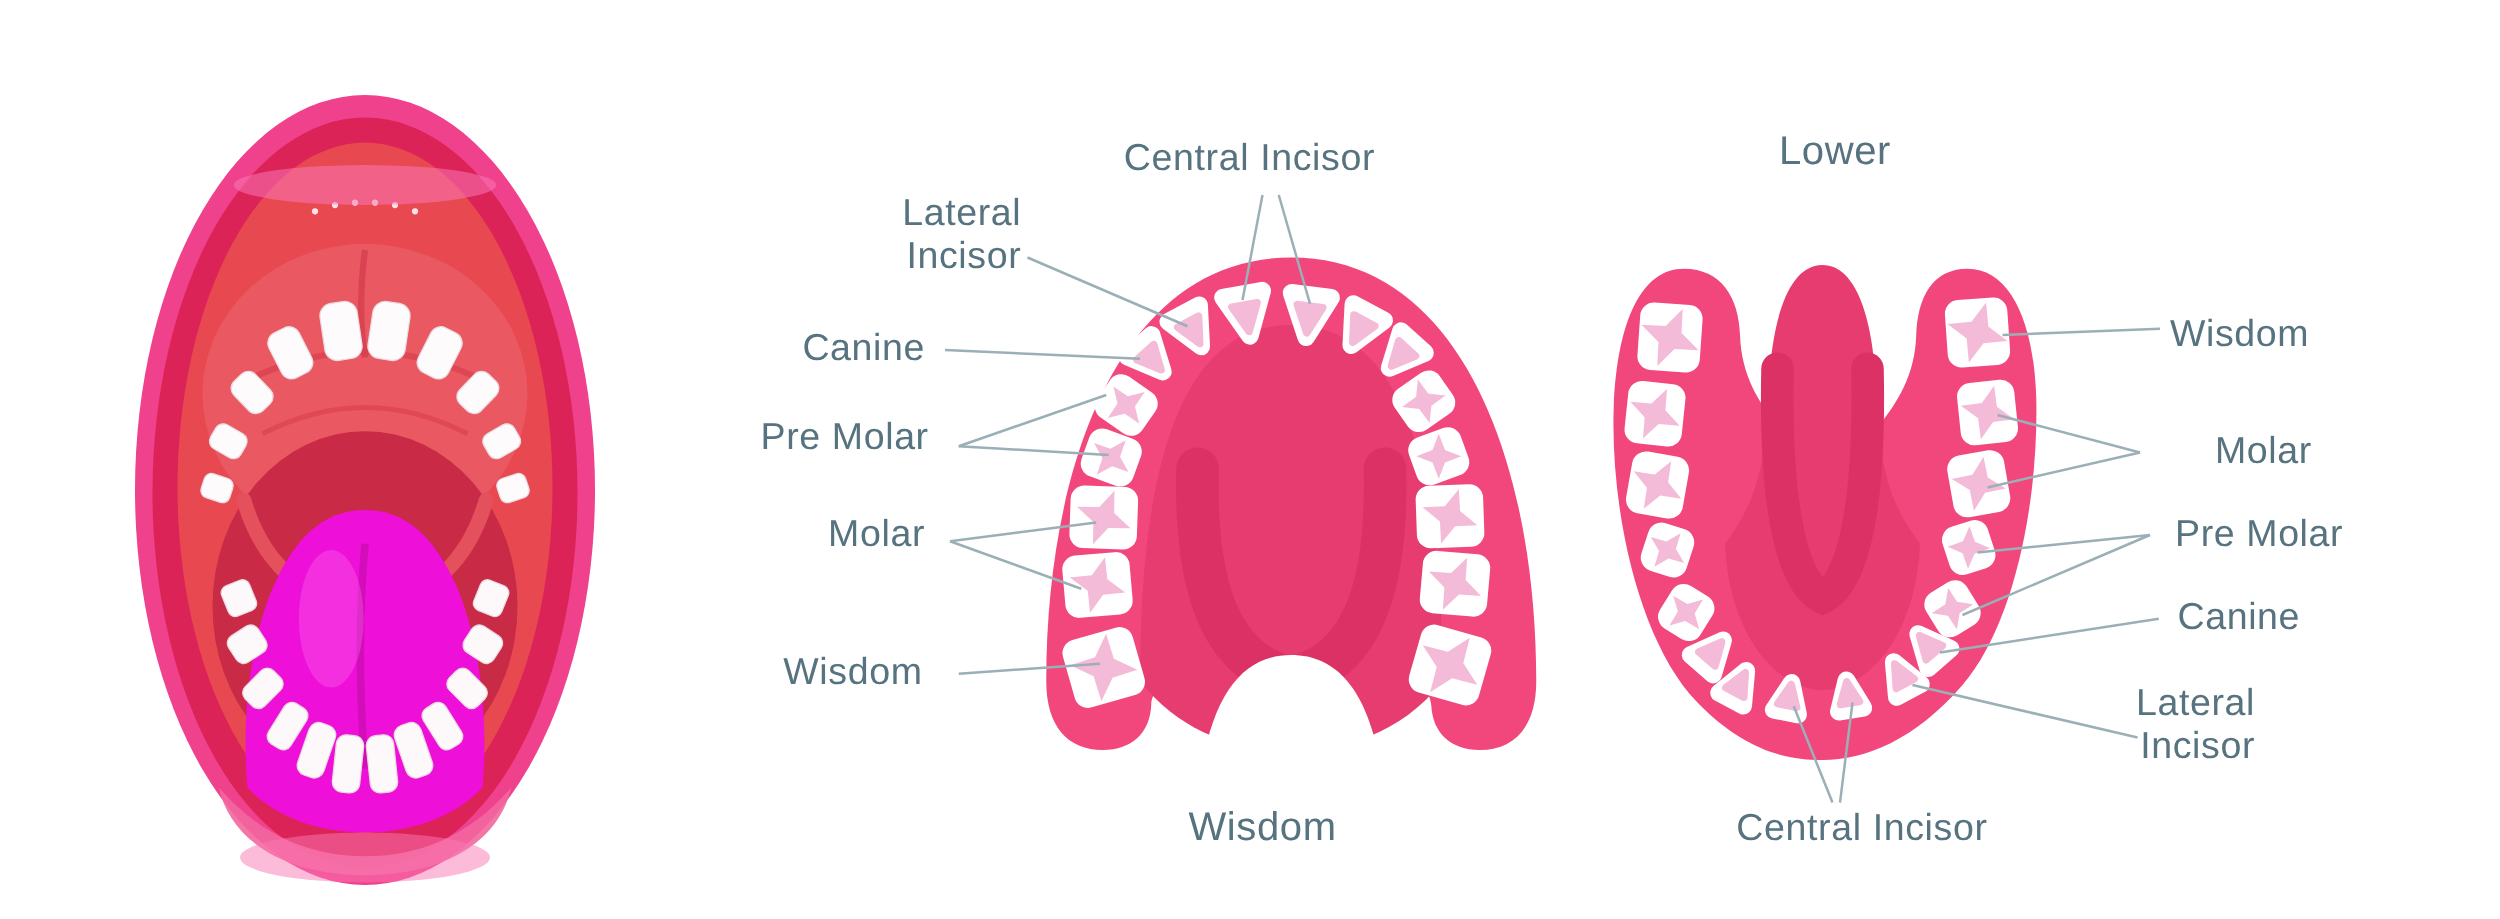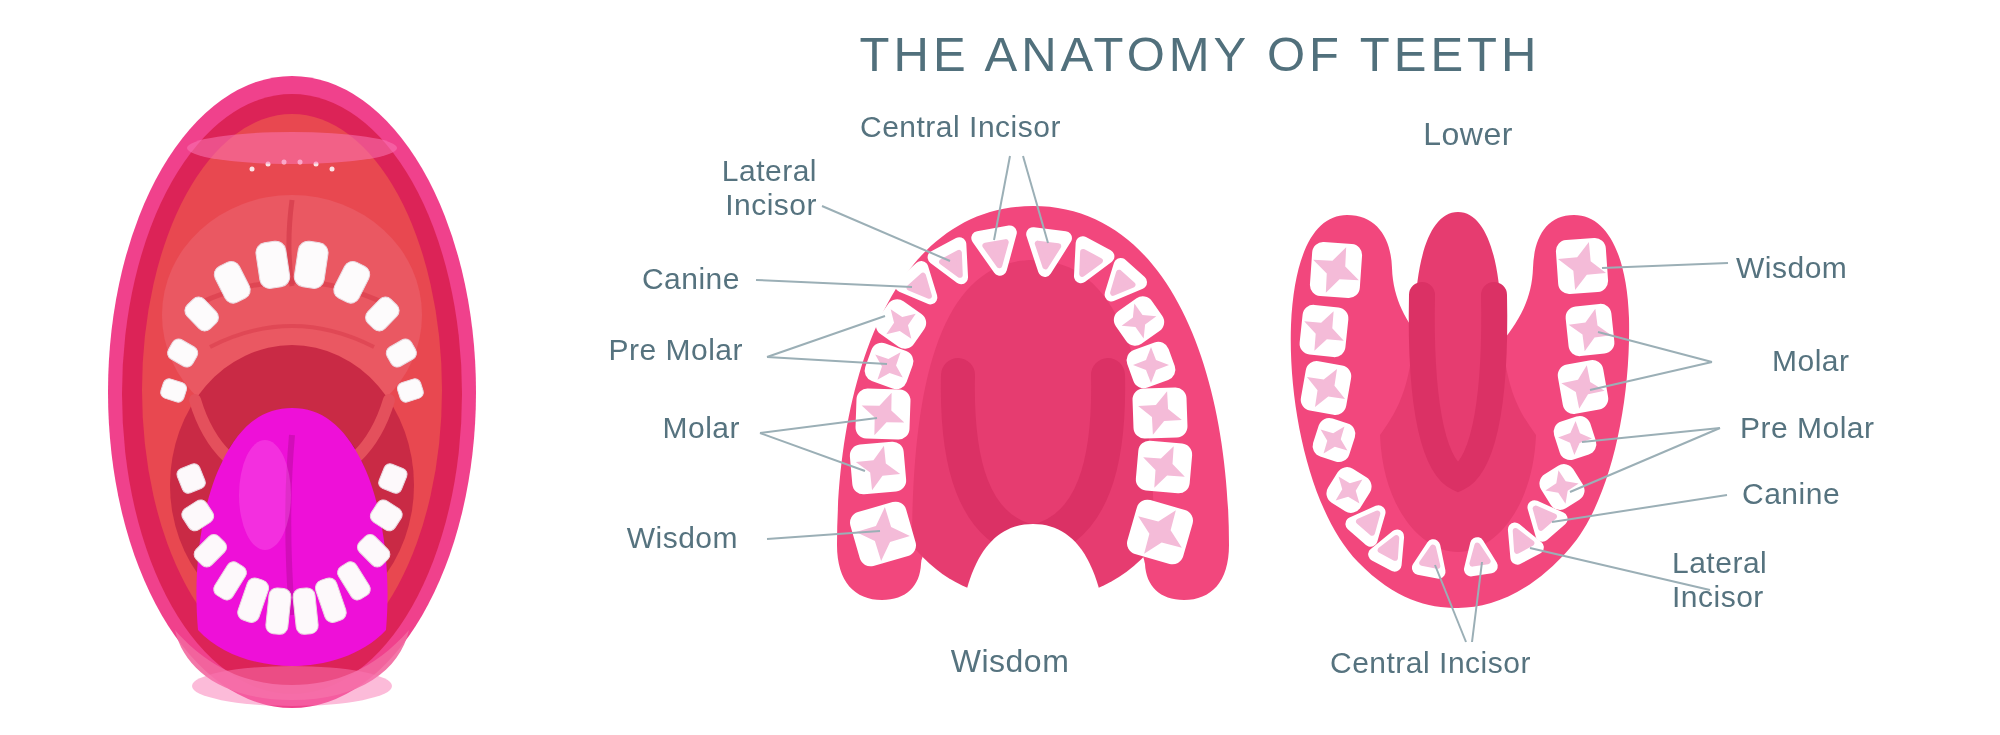--- a/index.html
+++ b/index.html
@@ -3,21 +3,21 @@
 <meta charset="utf-8">
 <style>
   html,body{margin:0;padding:0;background:#ffffff;}
   #page{position:relative;width:2000px;height:735px;background:#ffffff;overflow:hidden;
         font-family:"Liberation Sans", sans-serif;}
   #title{position:absolute;left:810px;top:26px;width:780px;text-align:center;
          font-size:49px;letter-spacing:4px;font-weight:400;color:#51707C;}
   .lbl{position:absolute;font-size:30px;line-height:34px;color:#56737F;letter-spacing:.5px;}
   .cap{position:absolute;font-size:32px;color:#56737F;letter-spacing:.5px;text-align:center;}
   .alr{text-align:right;}
-  .alc{text-align:left;}
+  .alc{text-align:right;}
   svg{position:absolute;overflow:visible;}
 </style>
 </head>
 <body>
 
 <div id="page">
 
   <svg id="mouth" style="left:100px;top:70px;" width="385" height="645" viewBox="0 0 385 645">
     <ellipse cx="192" cy="322" rx="184" ry="316" fill="#F0418C"></ellipse>
     <ellipse cx="192" cy="324" rx="170" ry="300" fill="#DC2357"></ellipse>
@@ -70,21 +70,20 @@
       <rect x="-12.5" y="-28" width="25" height="28" rx="7" transform="translate(86,453) rotate(57)"></rect>
       <rect x="-12.5" y="-28" width="25" height="28" rx="7" transform="translate(298,453) rotate(-57)"></rect>
       <rect x="-13" y="-24" width="26" height="24" rx="6" transform="translate(80,413) rotate(68)"></rect>
       <rect x="-13" y="-24" width="26" height="24" rx="6" transform="translate(304,413) rotate(-68)"></rect>
     </g>
     <path d="M 75 560 C 110 600, 150 615, 192 615 C 234 615, 274 600, 309 560 C 300 600, 260 630, 192 630 C 124 630, 84 600, 75 560 Z" fill="#F2679F" opacity="0.9"></path>
     <ellipse cx="192" cy="78" rx="105" ry="16" fill="#FA77B4" opacity="0.55"></ellipse>
     <ellipse cx="192" cy="616" rx="100" ry="20" fill="#FA77B4" opacity="0.5"></ellipse>
   </svg>
 
-  <div id="title" style="color: rgb(81, 112, 124);">THE ANATOMY OF TEETH</div>
 
   <svg id="upperjaw" style="left:560px;top:90px;" width="700" height="600" viewBox="0 0 700 600">
     <path class="jaw-fill" d="M 277 455 C 277 285, 335 116, 473 116 C 611 116, 669 285, 669 455 C 669 492, 651 510, 624 510 C 600 510, 586 496, 585 474 C 584 452, 543 426, 473 426 C 403 426, 362 452, 361 474 C 360 496, 346 510, 322 510 C 295 510, 277 492, 277 455 Z" fill="#F2477D"></path>
     <path class="jaw-inner" d="M 352 455 C 352 295, 380 170, 473 170 C 566 170, 594 295, 594 455 C 560 498, 515 510, 473 510 C 431 510, 386 498, 352 455 Z" fill="#E63C70"></path>
     <path class="jaw-shadow" d="M 398 285 C 396 370, 412 440, 473 452 C 534 440, 550 370, 548 285" fill="none" stroke="#DB3165" stroke-width="34" stroke-linecap="round"></path>
     <path d="M 396 600 C 396 485, 424 434, 473 434 C 522 434, 550 485, 550 600 Z" fill="#ffffff"></path>
     <g id="upperTeeth">
         <g transform="translate(437,162) rotate(-10)">
           <polygon points="-16,-17 16,-17 0,17" fill="#FFFFFF" stroke="#FFFFFF" stroke-width="14" stroke-linejoin="round"></polygon>
           <polygon points="-10.3,-8.2 10.3,-8.2 0,13.4" fill="#F4BBD8" stroke-linejoin="round" stroke="#F4BBD8" stroke-width="6"></polygon>
@@ -247,21 +246,21 @@
       <path class="leader" d="M 310 300 L 432 272"></path>
       <path class="leader" d="M 302 352 L 440 338"></path>
       <path class="leader" d="M 290 402 L 440 338"></path>
       <path class="leader" d="M 272 432 L 447 405"></path>
       <path class="leader" d="M 250 458 L 430 500"></path>
       <path class="leader" d="M 155 475 L 186 552"></path>
       <path class="leader" d="M 202 472 L 192 552"></path>
     </g>
   </svg>
 
-  <div class="cap" style="left: 1408px; top: 116px; width: 120px; color: rgb(86, 115, 127);">Lower</div>
+  <div class="cap" style="left: 1408px; top: 102px; width: 120px; color: rgb(86, 115, 127);">Lower</div>
   <div class="lbl" style="left: 1736px; top: 251px; width: 160px; color: rgb(86, 115, 127);">Wisdom</div>
   <div class="lbl" style="left: 1772px; top: 344px; width: 120px; color: rgb(86, 115, 127);">Molar</div>
   <div class="lbl" style="left: 1740px; top: 411px; width: 180px; color: rgb(86, 115, 127);">Pre Molar</div>
   <div class="lbl" style="left: 1742px; top: 477px; width: 140px; color: rgb(86, 115, 127);">Canine</div>
   <div class="lbl alc" style="left: 1672px; top: 546px; width: 132px; color: rgb(86, 115, 127);">Lateral Incisor</div>
   <div class="lbl alc" style="left: 1330px; top: 646px; width: 260px; color: rgb(86, 115, 127);">Central Incisor</div>
 
 </div>
 
 </body></html>

